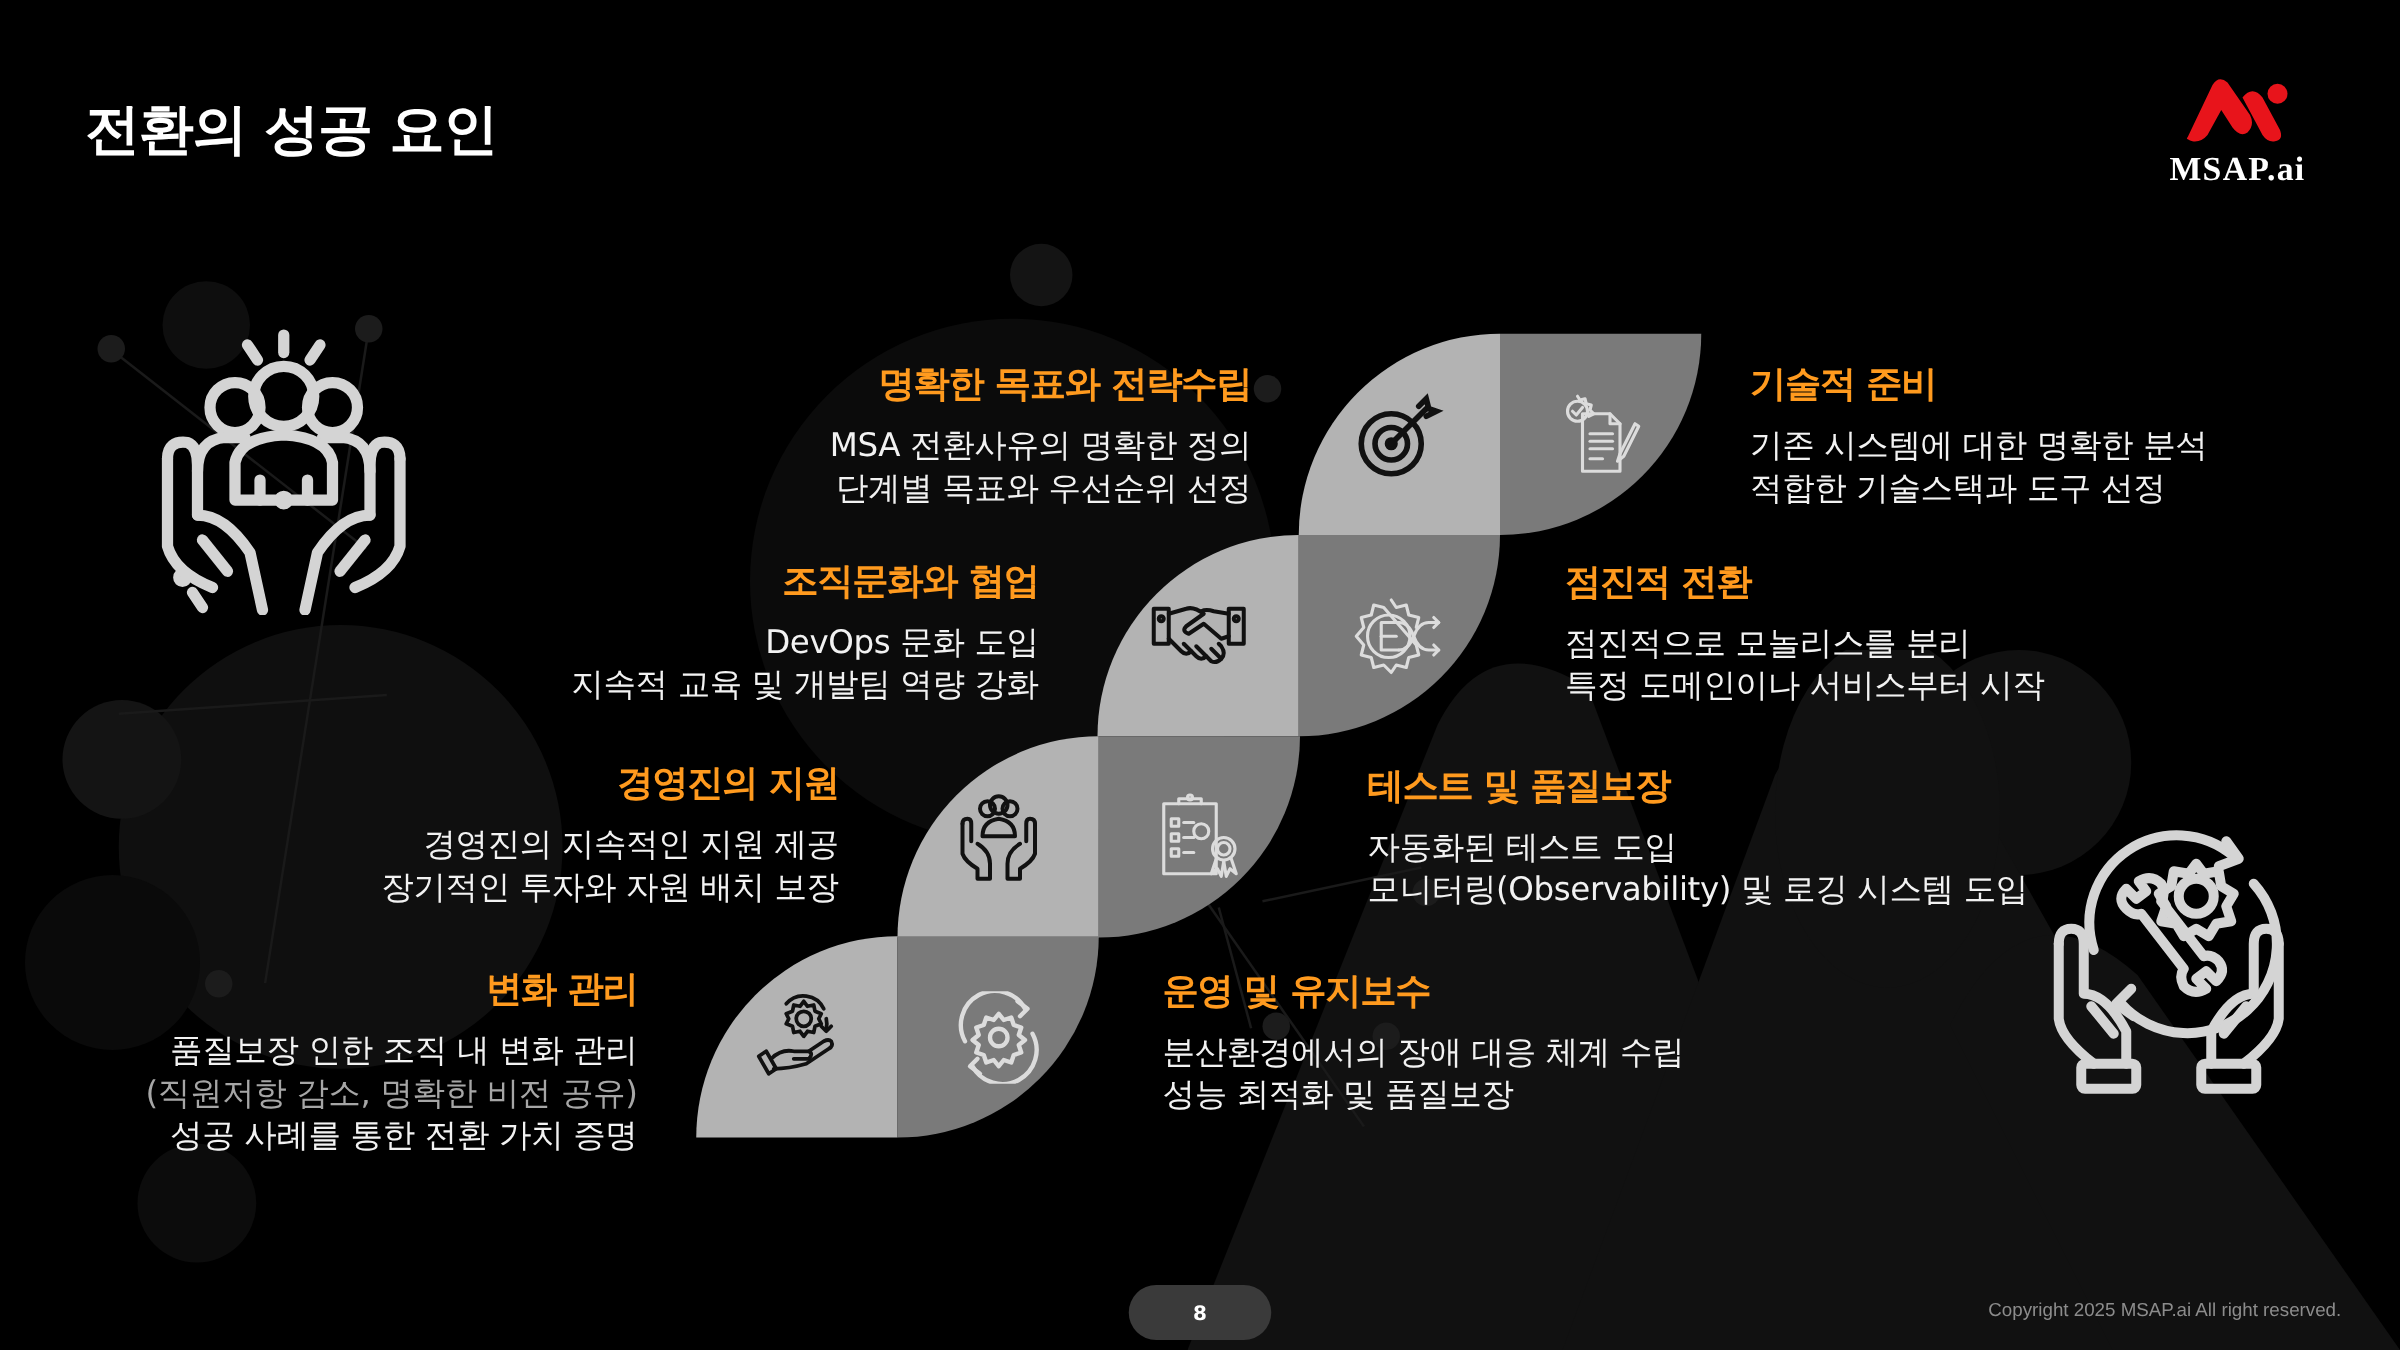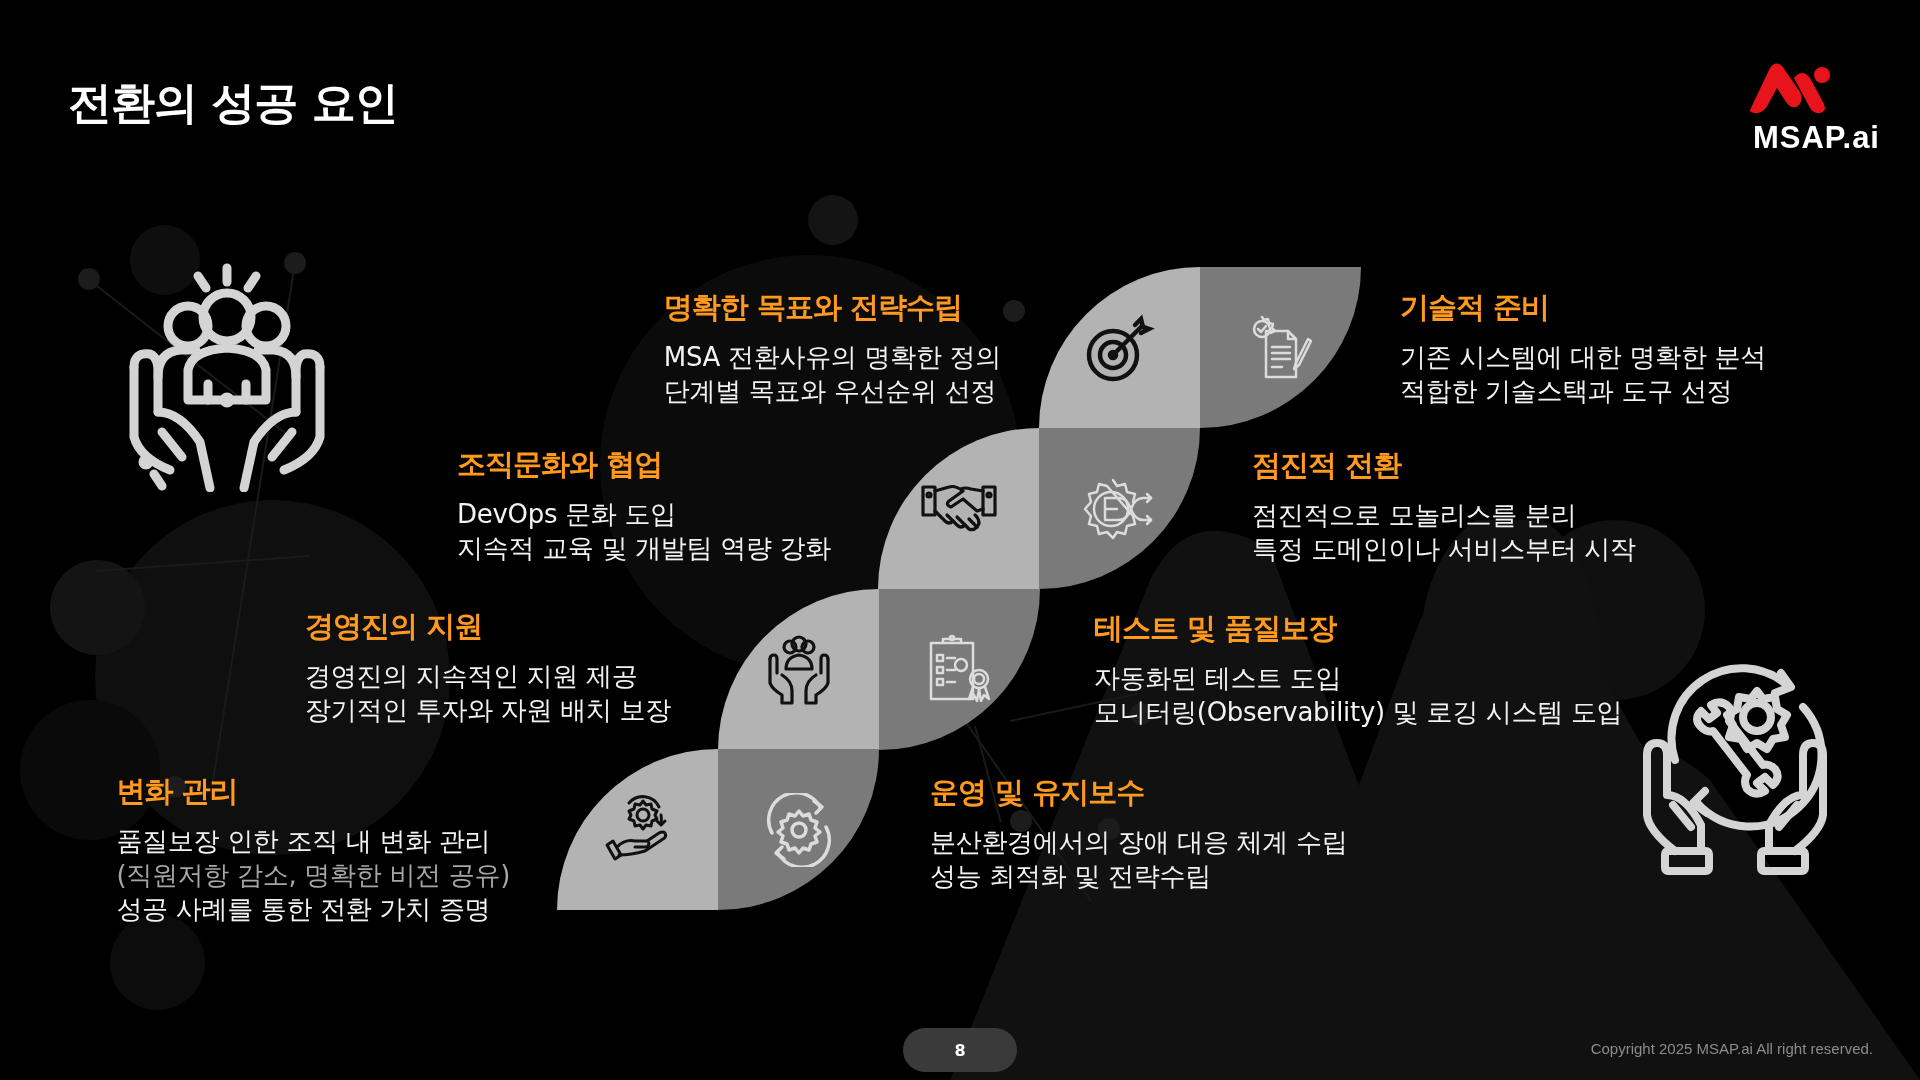--- a/index.html
+++ b/index.html
@@ -8,29 +8,29 @@
 
   .bg-layer { position: absolute; inset: 0; pointer-events: none; }
   .bg-circle { position: absolute; border-radius: 50%; background: #0f0f0f; }
   .bg-line { position: absolute; height: 2px; background: #1a1a1a; transform-origin: 0 50%; }
   .bg-dot { position: absolute; width: 22px; height: 22px; border-radius: 50%; background: #1c1c1c; }
 
   .page-title { position: absolute; left: 68px; top: 74px; font-size: 44px; font-weight: bold; letter-spacing: -1px; color: #fff; }
 
   .logo { position: absolute; left: 1700px; top: 62px; width: 180px; height: 96px; }
   .logo-mark { position: absolute; left: 48px; top: 0; }
-  .logo-text { position: absolute; left: 0; top: 58px; width: 180px; text-align: right; font-family: Liberation Sans, sans-serif; font-weight: bold; font-size: 31px; color: #fff; letter-spacing: 1px; }
+  .logo-text { position: absolute; left: 0; top: 58px; width: 180px; text-align: center; font-family: Liberation Serif, serif; font-weight: bold; font-size: 27px; color: #fff; letter-spacing: 1px; }
 
   .cell { position: absolute; width: 161px; height: 161px; display: flex; align-items: center; justify-content: center; }
   .cell.light { background: #b3b3b3; border-top-left-radius: 161px; }
   .cell.dark { background: #7a7a7a; border-bottom-right-radius: 161px; }
   .cell svg { width: 74px; height: 74px; }
 
   .item { position: absolute; }
-  .item.right-align { text-align: left; }
+  .item.right-align { text-align: right; }
   .item-title { font-size: 29px; font-weight: bold; color: #ff9a1e; letter-spacing: -1px; margin-bottom: 12px; white-space: nowrap; }
   .item-line { font-size: 26px; line-height: 34px; color: #f2f2f2; white-space: nowrap; letter-spacing: -0.3px; }
   .item-line.muted { color: #a6a6a6; }
 
   .deco-icon { position: absolute; }
 
   .page-badge { position: absolute; left: 903px; top: 1028px; width: 114px; height: 44px; border-radius: 22px; background: #3a3a3a; color: #fff; font-size: 16px; font-weight: bold; display: flex; align-items: center; justify-content: center; }
   .copyright { position: absolute; right: 47px; top: 1040px; font-size: 15px; color: #8c8c8c; font-family: "Liberation Sans", sans-serif; }
 </style>
 </head>
@@ -270,17 +270,17 @@
 
 <div class="item" style="left:1094px;top:609px;">
   <div class="item-title">테스트 및 품질보장</div>
   <div class="item-line">자동화된 테스트 도입</div>
   <div class="item-line">모니터링(Observability) 및 로깅 시스템 도입</div>
 </div>
 
 <div class="item" style="left:930px;top:773px;">
   <div class="item-title">운영 및 유지보수</div>
   <div class="item-line">분산환경에서의 장애 대응 체계 수립</div>
-  <div class="item-line">성능 최적화 및 전략수립</div>
+  <div class="item-line">성능 최적화 및 품질보장</div>
 </div>
 
 <div class="page-badge">8</div>
 <div class="copyright">Copyright 2025 MSAP.ai All right reserved.</div>
 
 </body></html>

